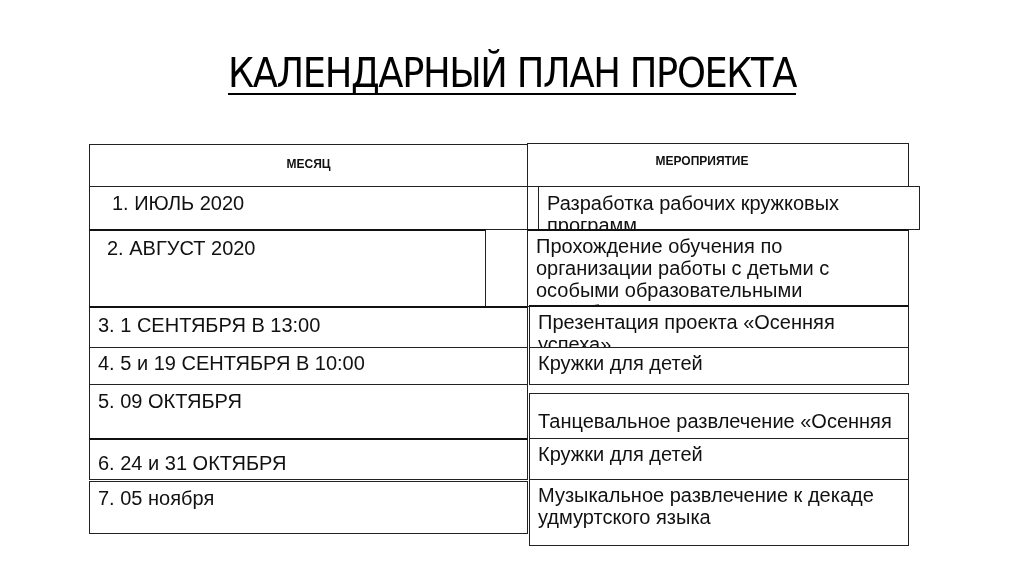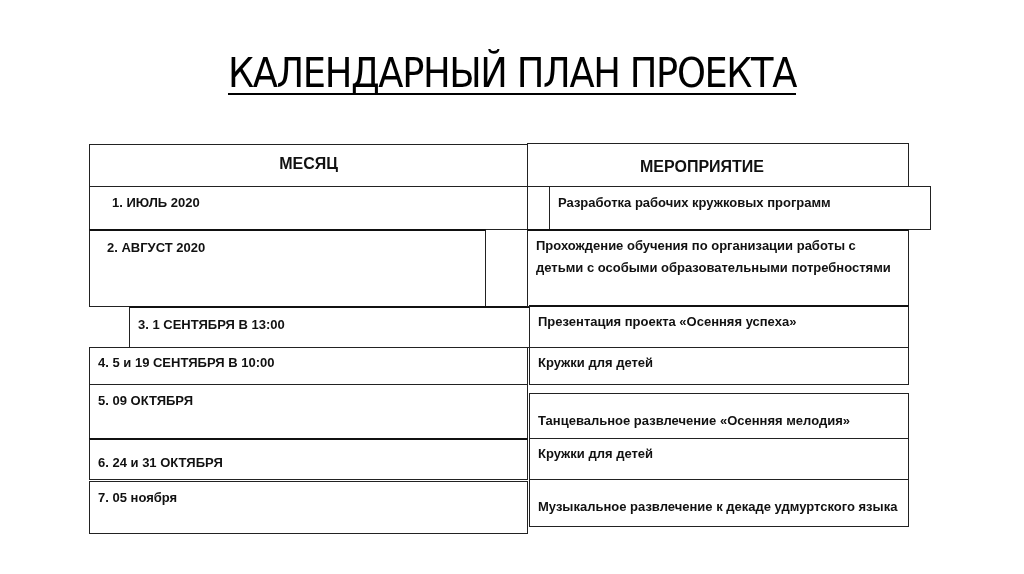--- a/index.html
+++ b/index.html
@@ -3,38 +3,38 @@
 <meta charset="utf-8">
 <style>
   html, body { margin:0; padding:0; background:#ffffff; }
   body { width:1024px; height:574px; position:relative; overflow:hidden;
          font-family:"Liberation Sans", sans-serif; color:#111; }
   .title { position:absolute; left:0; width:1024px; top:50px; text-align:center;
            font-family:"DejaVu Sans", sans-serif; font-size:40px; letter-spacing:-1.5px;
            text-decoration:underline; text-decoration-thickness:2px; text-underline-offset:6px;
            color:#000; transform:scaleX(0.92); }
   .box { position:absolute; box-sizing:border-box; border:1.5px solid #222; background:#fff;
-         font-size:13px; line-height:22px; padding:4px 8px;font-weight:bold; }
+         font-size:20px; line-height:22px; padding:4px 8px; }
   .box.thick-top { border-top:2px solid #111; }
-  .hdr { font-weight:bold; text-align:center; font-size:16px; }
+  .hdr { font-weight:bold; text-align:center; font-size:12px; }
 </style>
 </head>
 <body>
 
 <div class="title">КАЛЕНДАРНЫЙ ПЛАН ПРОЕКТА</div>
 
 <div class="box hdr" style="left:89px; top:144px; width:439px; height:43px; padding-top:8px;">МЕСЯЦ</div>
 <div class="box" style="left:89px; top:186px; width:439px; height:44px; padding-left:22px; padding-top:5px;">1. ИЮЛЬ 2020</div>
 <div class="box thick-top" style="left:89px; top:229px; width:397px; height:78px; padding-left:17px; padding-top:6px;">2. АВГУСТ 2020</div>
-<div class="box thick-top" style="left:89px; top:306px; width:439px; height:42px; padding-top:6px;margin-left:40px;">3. 1 СЕНТЯБРЯ В 13:00</div>
+<div class="box thick-top" style="left:89px; top:306px; width:439px; height:42px; padding-top:6px;">3. 1 СЕНТЯБРЯ В 13:00</div>
 <div class="box" style="left:89px; top:347px; width:439px; height:38px; ">4.  5  и 19 СЕНТЯБРЯ В 10:00</div>
 <div class="box" style="left:89px; top:384px; width:439px; height:55px; padding-top:5px;">5.  09 ОКТЯБРЯ</div>
 <div class="box thick-top" style="left:89px; top:438px; width:439px; height:42px; padding-top:12px;">6.  24 и 31 ОКТЯБРЯ</div>
 <div class="box" style="left:89px; top:481px; width:439px; height:53px; padding-top:5px;">7. 05 ноября</div>
 
-<div class="box hdr" style="left:527px; top:143px; width:382px; height:44px; padding-top:12px; padding-right:40px;">МЕРОПРИЯТИЕ</div>
-<div class="box" style="left:549px; top:186px; width:382px; height:44px; padding-top:5px;">Разработка рабочих кружковых программ</div>
+<div class="box hdr" style="left:527px; top:143px; width:382px; height:44px; padding-top:6px; padding-right:40px;">МЕРОПРИЯТИЕ</div>
+<div class="box" style="left:538px; top:186px; width:382px; height:44px; padding-top:5px;">Разработка рабочих кружковых программ</div>
 <div class="box thick-top" style="left:527px; top:229px; width:382px; height:78px; padding-top:4px;">Прохождение обучения по организации работы с детьми с особыми образовательными потребностями</div>
 <div class="box thick-top" style="left:529px; top:305px; width:380px; height:43px; padding-top:4px;">Презентация проекта «Осенняя успеха»</div>
 <div class="box" style="left:529px; top:347px; width:380px; height:38px; padding-top:4px;">Кружки для детей</div>
 <div class="box" style="left:529px; top:393px; width:380px; height:55px; padding-top:16px;">Танцевальное развлечение «Осенняя мелодия»</div>
 <div class="box" style="left:529px; top:438px; width:380px; height:42px; padding-top:4px;">Кружки для детей</div>
-<div class="box" style="left:529px; top:479px; width:380px; height:48px; padding-top:16px;">Музыкальное развлечение к декаде удмуртского языка</div>
+<div class="box" style="left:529px; top:479px; width:380px; height:67px; padding-top:4px;">Музыкальное развлечение к декаде удмуртского языка</div>
 
 </body></html>

